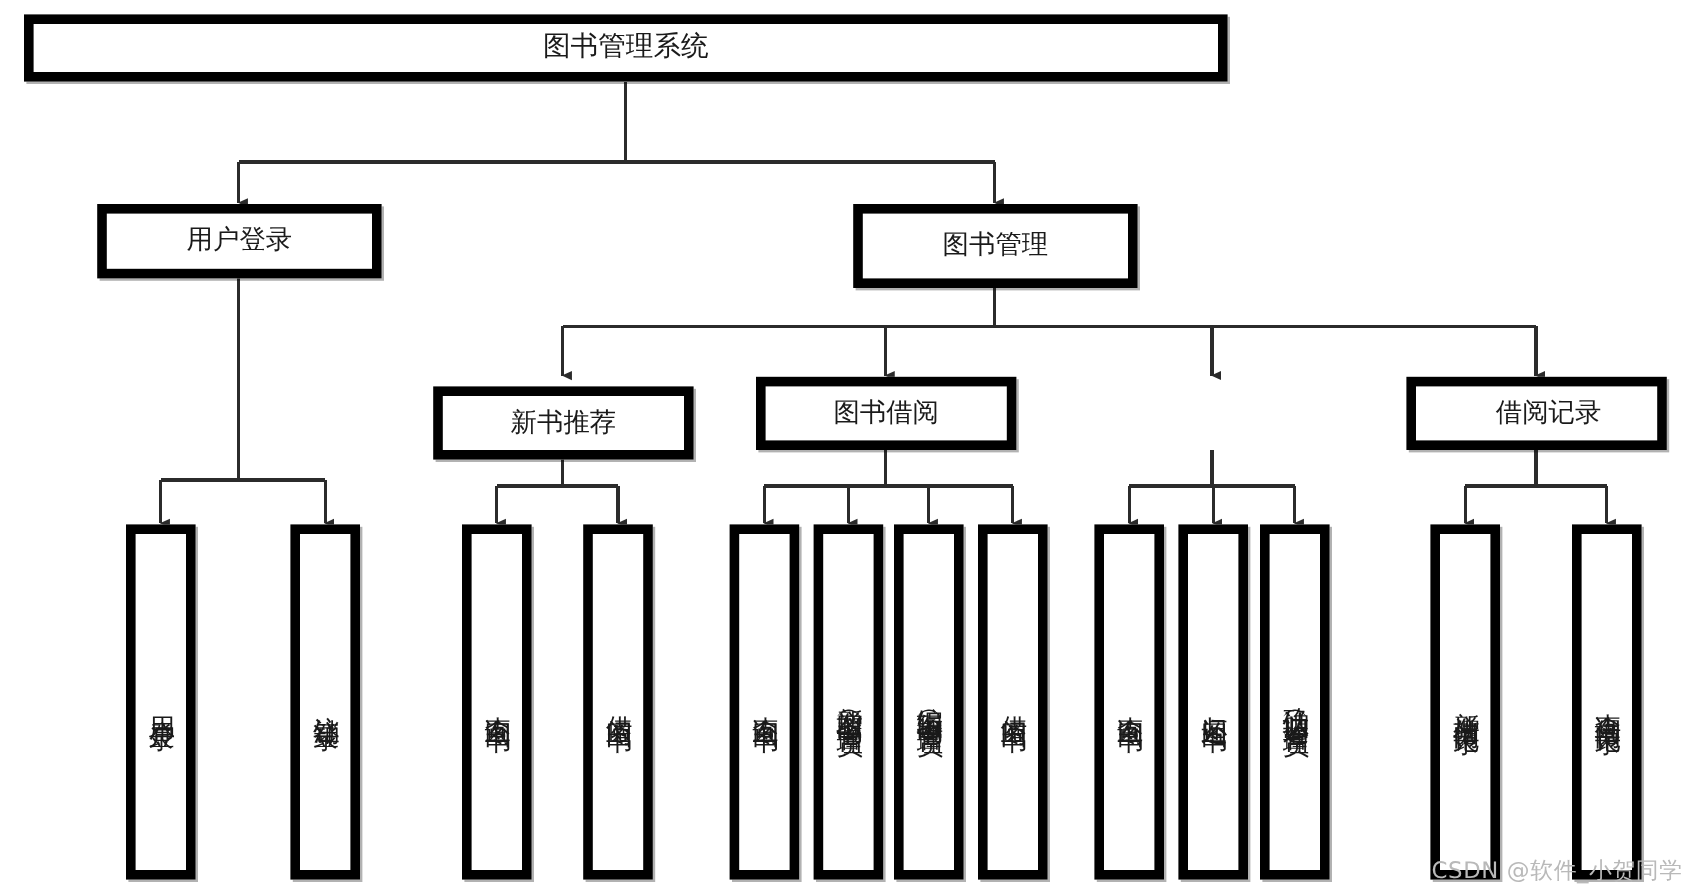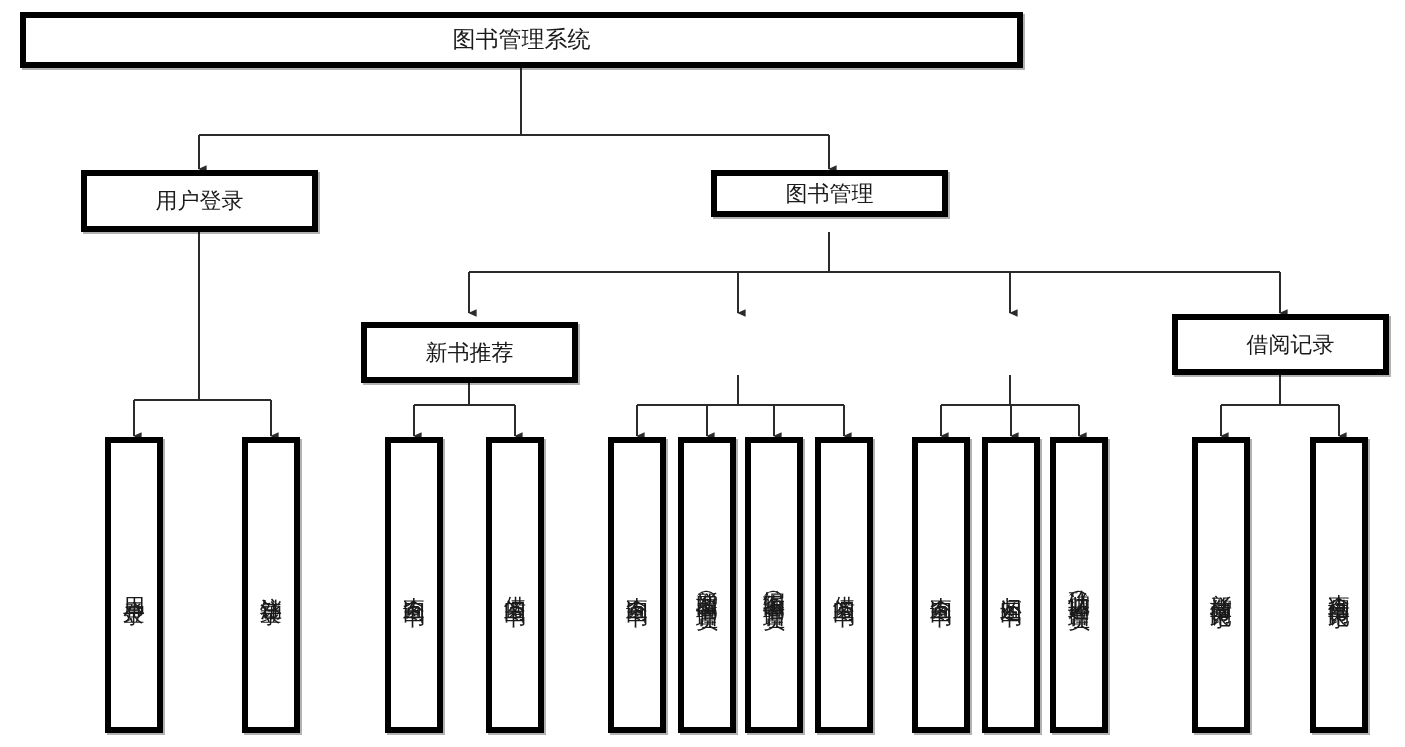--- a/index.html
+++ b/index.html
@@ -8,21 +8,21 @@
     background:#ffffff;
     font-family:"DejaVu Sans","Liberation Sans",sans-serif;
     overflow:hidden;
   }
   #diagram-root{position:relative;width:1405px;height:747px;}
   svg#flow-svg{position:absolute;left:0;top:0;width:1405px;height:747px;}
   .node-box{
     position:absolute;
     box-sizing:border-box;
     background:#ffffff;
-    border:6px solid #000000;
+    border:8px solid #000000;
     box-shadow:2px 2px 0 rgba(0,0,0,0.30);
     display:flex;
     align-items:center;
     justify-content:center;
     color:#1a1a1a;
   }
   .node-label{
     display:block;
     text-align:center;
     line-height:1.18;
@@ -95,26 +95,29 @@
       </g>
   </svg>
 
   <div class="node-box level-root" style="left: 20px; top: 12px; width: 1003px; height: 56px;">
     <span class="node-label h-label">图书管理系统</span>
   </div>
 
   <div class="node-box" style="left: 81px; top: 170px; width: 237px; height: 62px;">
     <span class="node-label h-label">用户登录</span>
   </div>
-  <div class="node-box" style="left: 711px; top: 170px; width: 237px; height: 47px;">
+  <div class="node-box" style="left: 711px; top: 170px; width: 237px; height: 70px;">
     <span class="node-label h-label">图书管理</span>
   </div>
 
   <div class="node-box" style="left: 361px; top: 322px; width: 217px; height: 61px;">
     <span class="node-label h-label">新书推荐</span>
+  </div>
+  <div class="node-box" style="left: 630px; top: 314px; width: 217px; height: 61px;">
+    <span class="node-label h-label">图书借阅</span>
   </div>
   <div class="node-box" style="left: 1172px; top: 314px; width: 217px; height: 61px; padding-left: 20px;">
     <span class="node-label h-label">借阅记录</span>
   </div>
 
   <div class="node-box" style="left: 105px; top: 437px; width: 58px; height: 296px;">
     <span class="node-label v-label">用户登录</span>
   </div>
   <div class="node-box" style="left: 242px; top: 437px; width: 58px; height: 296px;">
     <span class="node-label v-label">注销登录</span>
@@ -150,14 +153,15 @@
     <span class="node-label v-label">确认归还（管理员）</span>
   </div>
 
   <div class="node-box" style="left: 1192px; top: 437px; width: 58px; height: 296px;">
     <span class="node-label v-label">新增借阅记录</span>
   </div>
   <div class="node-box" style="left: 1310px; top: 437px; width: 58px; height: 296px;">
     <span class="node-label v-label">查询借阅记录</span>
   </div>
 
+  <div class="watermark" style="left:1193px;top:713px;">CSDN @软件_小贺同学</div>
 
 </div>
 
 </body></html>

